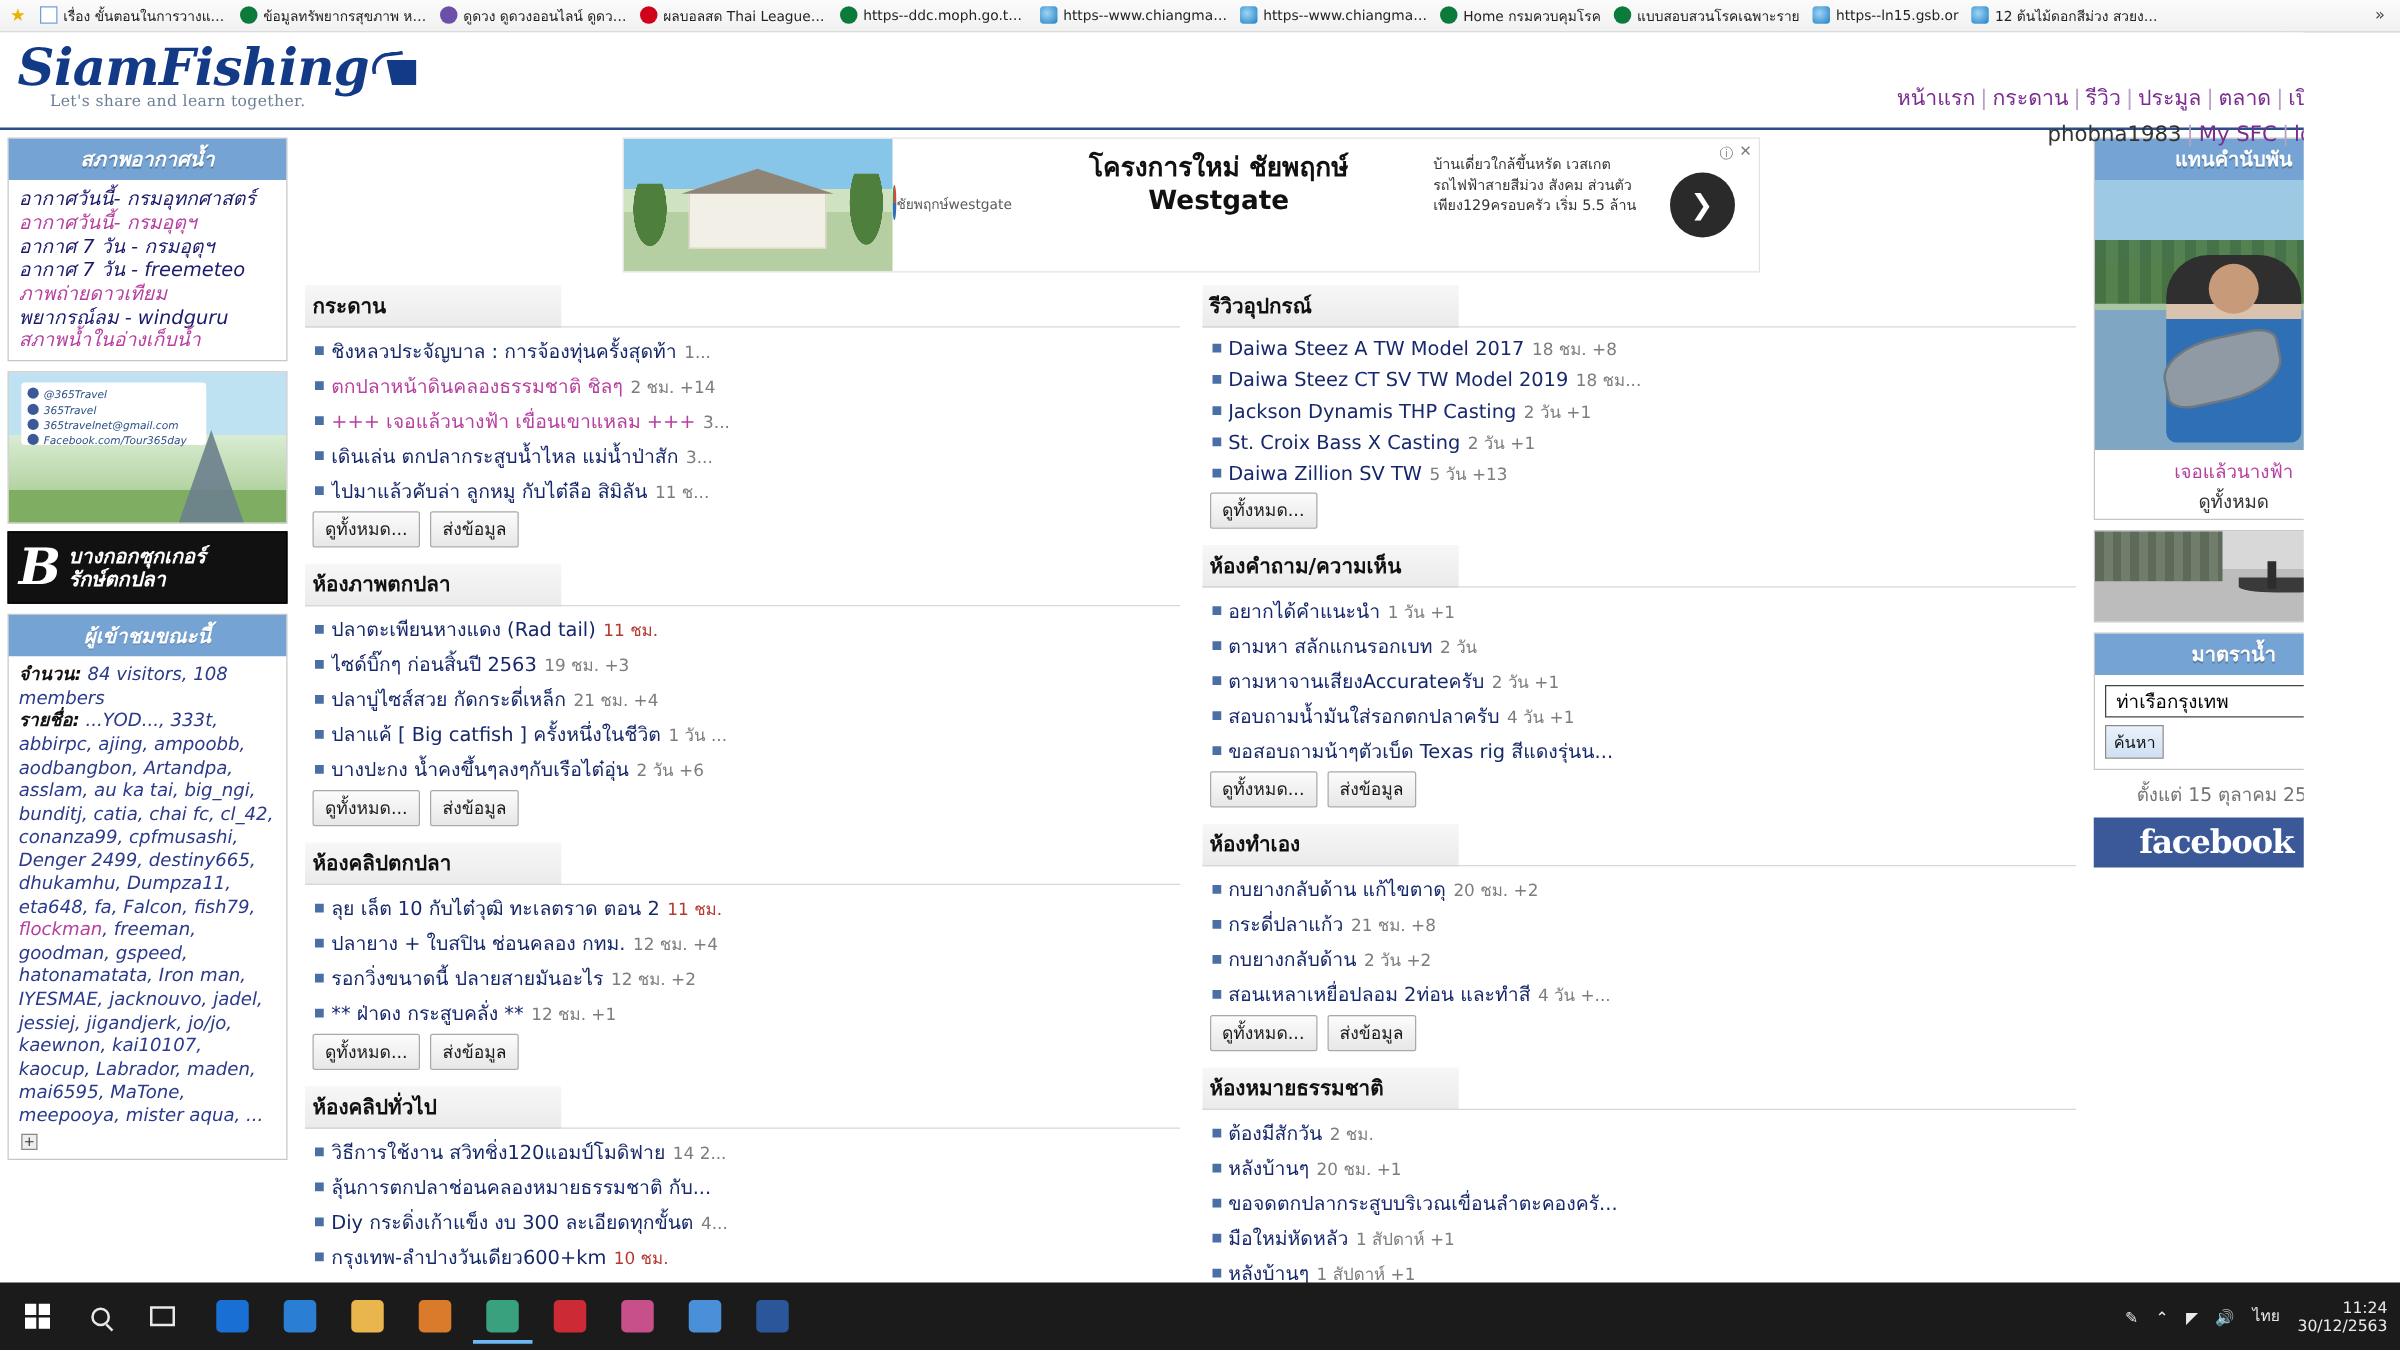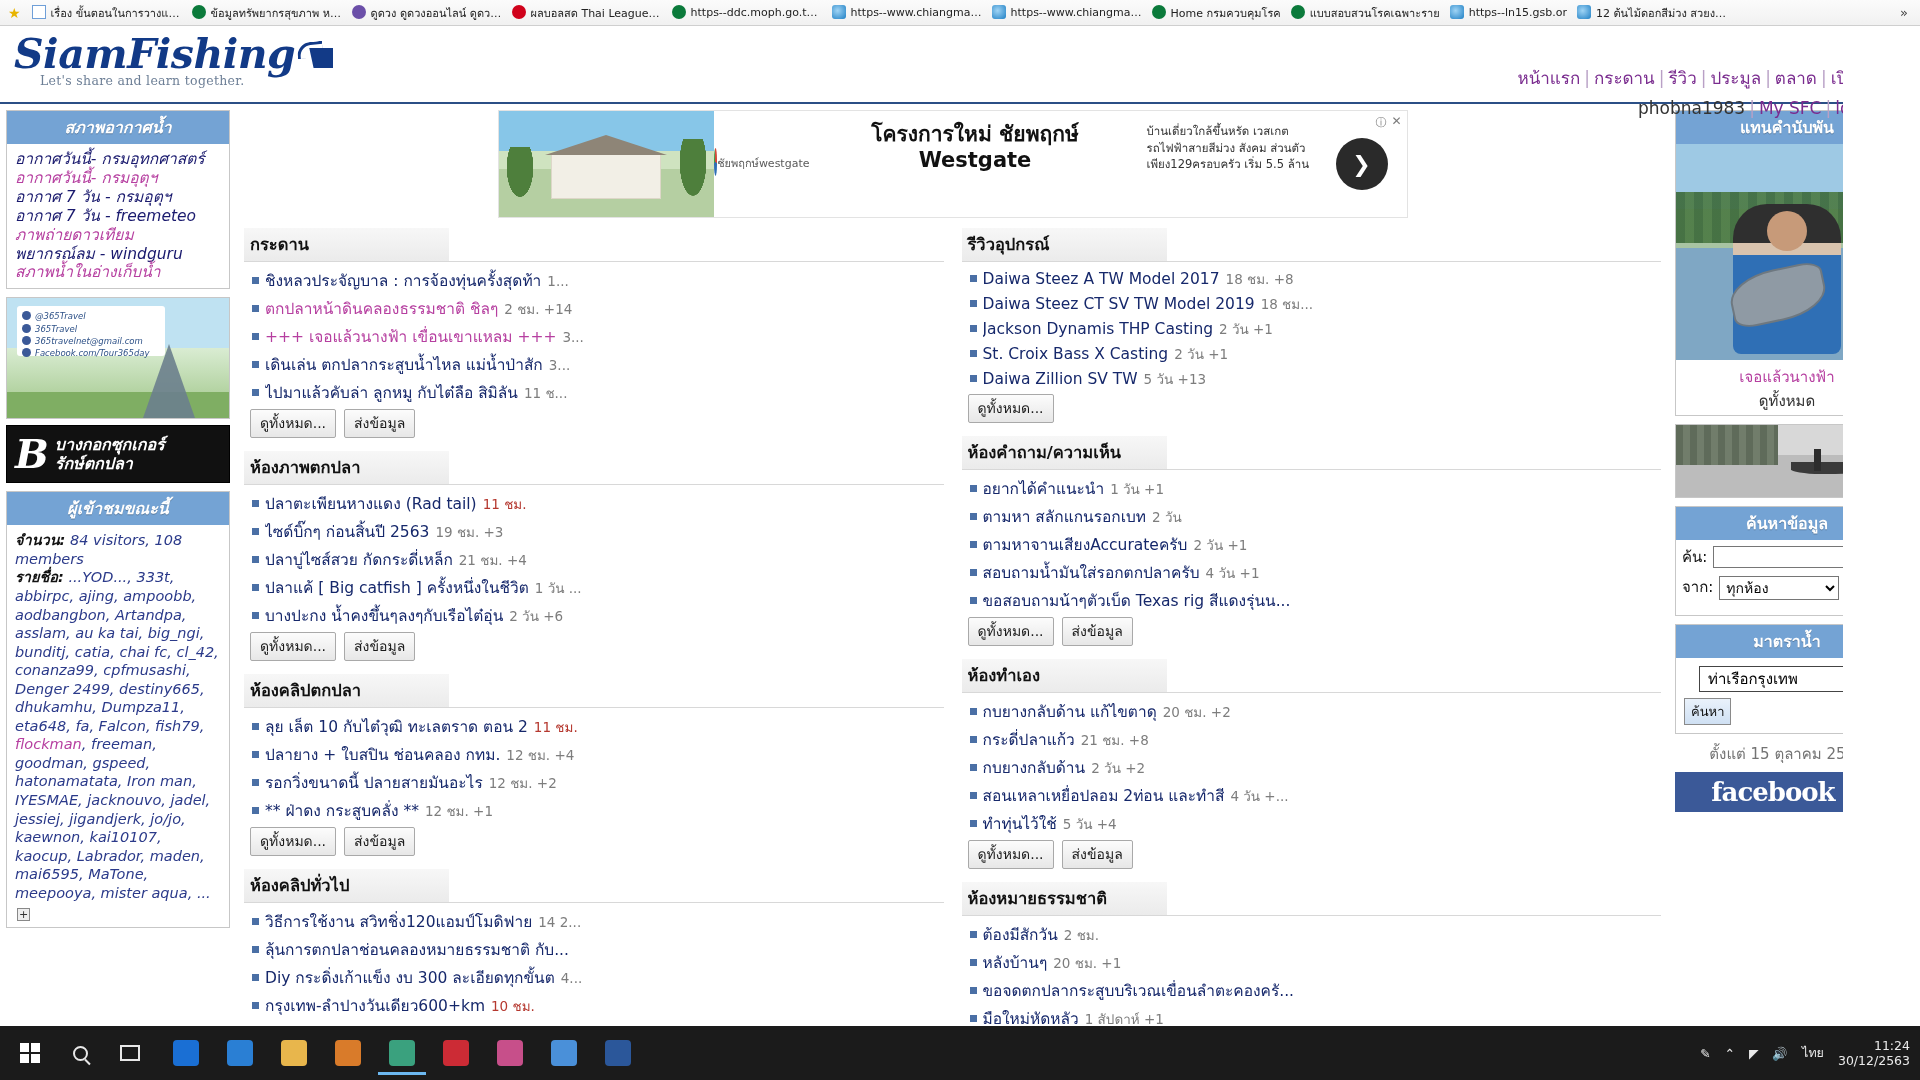--- a/index.html
+++ b/index.html
@@ -317,21 +317,21 @@
     font-family: inherit; padding: 0 2px; flex: 1 1 auto; min-width: 0;
   }
   .s-btn {
     font-size: 13px; padding: 2px 6px; border:1px solid #8a8a8a;
     background: linear-gradient(#eaf2fb,#cfe0f3); cursor:pointer;
     font-family: inherit; color:#111; flex: 0 0 auto;
   }
   .tide-body { padding: 8px 8px 8px 8px; }
   .tide-select {
     width: 100%; height: 26px; border:1px solid #444; background:#fff;
-    font-size: 15px; font-family: inherit; padding: 0 4px; margin-bottom: 6px; margin-left: 15px;
+    font-size: 15px; font-family: inherit; padding: 0 4px; margin-bottom: 6px;
   }
   .since { text-align:center; font-size: 15px; color:#737373; margin: 8px 0 6px 0; }
   .fb-banner {
     width: 100%; height: 40px; background:#3b5998; color:#fff;
     display:flex; align-items:center; justify-content:center; gap:6px;
     font-family: "DejaVu Serif","Liberation Serif",serif;
     font-weight: bold; font-size: 26px; letter-spacing:-1px;
   }
   .fb-banner .hook {
     display:inline-block; width:22px; height:26px; position:relative;
@@ -750,25 +750,20 @@
                   <li class="thread">
                     <span class="bullet"></span>
                     <a class="th-title">กบยางกลับด้าน</a>
                     <span class="th-meta">2 วัน +2</span>
                   </li>
                   <li class="thread">
                     <span class="bullet"></span>
                     <a class="th-title">สอนเหลาเหยื่อปลอม 2ท่อน และทำสี</a>
                     <span class="th-meta">4 วัน +...</span>
                   </li>
-                  <li class="thread">
-                    <span class="bullet"></span>
-                    <a class="th-title">ทำทุ่นไว้ใช้</a>
-                    <span class="th-meta">5 วัน +4</span>
-                  </li>
                 </ul>
                 <div class="btn-row">
                   <button class="btn">ดูทั้งหมด...</button>
                   <button class="btn">ส่งข้อมูล</button>
                 </div>
               </div>
               <div class="sec">
                 <div class="sec-head">ห้องหมายธรรมชาติ</div>
                 <div class="sec-rule"></div>
                 <ul class="thread-list">
@@ -818,36 +813,20 @@
           <span class="all">ดูทั้งหมด</span>
         </div>
       </div>
 
       <div class="photo-river">
         <div class="bank"></div>
         <div class="boat2"></div>
         <div class="fig"></div>
       </div>
 
-      <div class="box">
-        <div class="box-head">ค้นหาข้อมูล</div>
-        <div class="box-body search-body">
-          <div class="srow">
-            <label>ค้น:</label>
-            <input class="s-input" type="text" value="" style="">
-          </div>
-          <div class="srow">
-            <label>จาก:</label>
-            <select class="s-select">
-              <option id="scope-opt">ทุกห้อง</option>
-            </select>
-            <button class="s-btn">ค้นหา</button>
-          </div>
-        </div>
-      </div>
 
       <div class="box">
         <div class="box-head">มาตราน้ำ</div>
         <div class="tide-body">
           <select class="tide-select">
             <option id="tide-opt">ท่าเรือกรุงเทพ</option>
           </select>
           <button class="s-btn">ค้นหา</button>
         </div>
       </div>

